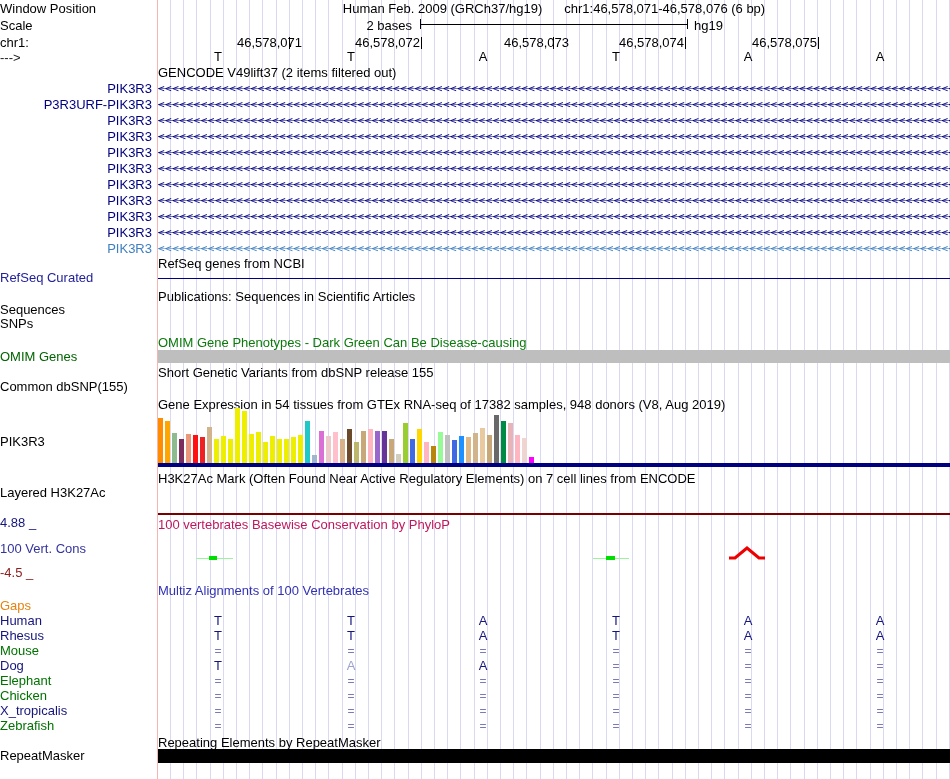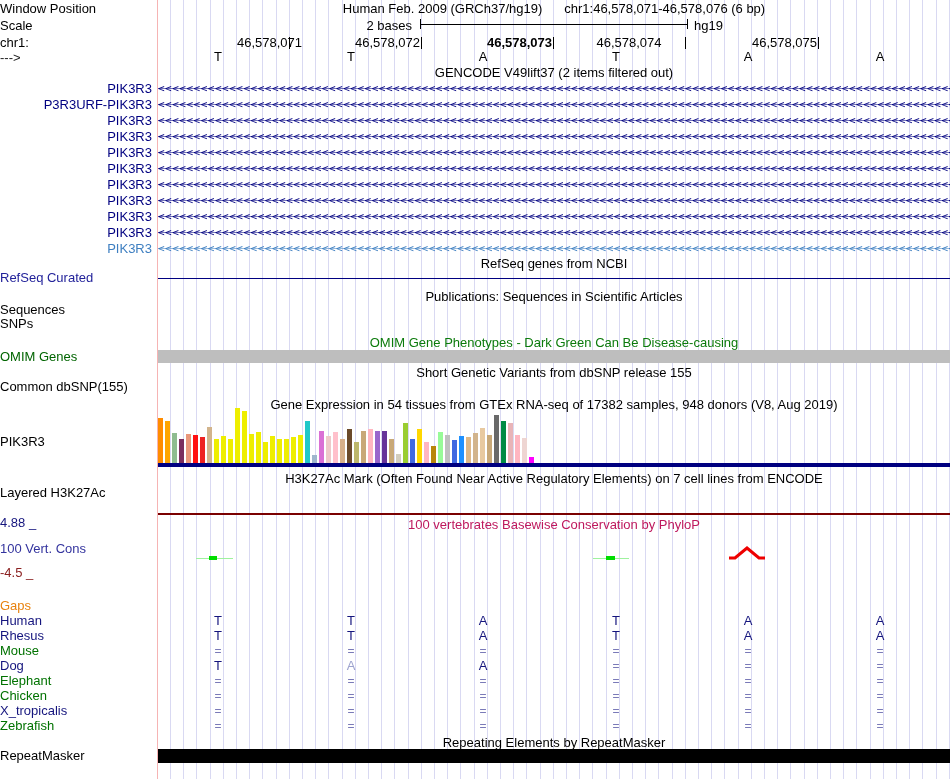--- a/index.html
+++ b/index.html
@@ -1,20 +1,20 @@
 <!DOCTYPE html>
 <html><head>
 <meta charset="utf-8">
 <style>
   html,body{margin:0;padding:0;background:#fff;}
   #browser{position:relative;width:950px;height:779px;background:#fff;overflow:hidden;
            font-family:"Liberation Sans",sans-serif;font-size:13px;color:#000;}
   .abs{position:absolute;white-space:nowrap;}
   .lab{position:absolute;left:0;width:152px;text-align:left;white-space:nowrap;line-height:14px;}
-  .title{position:absolute;left:158px;width:792px;text-align:center;white-space:nowrap;line-height:14px;}
+  .title{position:absolute;left:158px;width:792px;text-align:left;white-space:nowrap;line-height:14px;}
   #grid{position:absolute;left:170px;top:0;width:780px;height:779px;
         background:repeating-linear-gradient(to right,#d9d9f2 0,#d9d9f2 1px,transparent 1px,transparent 13.2px);}
   #pinkline{position:absolute;left:157px;top:0;width:1px;height:779px;background:#f6b4b4;}
   #hdr-center{position:absolute;left:158px;top:1px;width:792px;display:flex;justify-content:center;gap:22px;white-space:nowrap;line-height:15px;}
   #scalebar{position:absolute;left:420px;top:19px;width:266px;height:10px;
             border-left:1px solid #000;border-right:1px solid #000;
             background:linear-gradient(#000,#000) center/100% 1px no-repeat;}
   .coord-num{position:absolute;width:110px;text-align:right;line-height:14px;}
   .coord-tick{position:absolute;top:37px;width:1px;height:12px;background:#000;}
   .base{position:absolute;transform:translateX(-50%);line-height:14px;}
@@ -43,23 +43,23 @@
   <div class="lab" style="top:19px">Scale</div>
   <div class="abs" style="left:300px;top:18px;width:112px;text-align:right">2 bases</div>
   <div id="scalebar"></div>
   <div class="abs" style="left:694px;top:18px">hg19</div>
   <div class="lab" style="top:36px">chr1:</div>
   <div id="coord-row">
       <div class="coord-num" style="left: 192px; top: 36px;">46,578,071</div>
       <div class="coord-tick" style="left: 289px;"></div>
       <div class="coord-num" style="left: 310px; top: 36px;">46,578,072</div>
       <div class="coord-tick" style="left: 421px;"></div>
-      <div class="coord-num" style="left: 442px; top: 36px; font-weight: bold;">46,578,073</div>
+      <div class="coord-num" style="left: 459px; top: 36px;">46,578,073</div>
       <div class="coord-tick" style="left: 553px;"></div>
-      <div class="coord-num" style="left: 574px; top: 36px; text-align: center;">46,578,074</div>
+      <div class="coord-num" style="left: 574px; top: 36px;">46,578,074</div>
       <div class="coord-tick" style="left: 685px;"></div>
       <div class="coord-num" style="left: 707px; top: 36px;">46,578,075</div>
       <div class="coord-tick" style="left: 818px;"></div>
     </div>
   <div class="lab" style="top:51px;color:#222">---&gt;</div>
   <div id="seq-row">
       <div class="base" style="left: 218px; top: 50px;">T</div>
       <div class="base" style="left: 351px; top: 50px;">T</div>
       <div class="base" style="left: 483px; top: 50px;">A</div>
       <div class="base" style="left: 616px; top: 50px;">T</div>
@@ -179,20 +179,21 @@
   <div id="phylop-marks">
       <div class="seg" style="left: 196px; top: 558px; width: 37px; background: rgb(158, 242, 158);"></div>
       <div class="blip" style="left: 209px; top: 556px; width: 8px; background: rgb(0, 221, 0);"></div>
       <div class="seg" style="left: 593px; top: 558px; width: 36px; background: rgb(158, 242, 158);"></div>
       <div class="blip" style="left: 606px; top: 556px; width: 9px; background: rgb(0, 221, 0);"></div>
       <div class="abs" style="left: 727px; top: 546px; width: 40px; height: 14px;"><svg width="40" height="14" viewBox="0 0 40 14">
           <path d="M2,12 L8,12 L20,2 L32,12 L38,12" fill="none" stroke="#ee0000" stroke-width="3"></path>
         </svg></div>
     </div>
 
+  <div class="title" style="top: 584px; color: rgb(50, 50, 180);" id="multiz-title">Multiz Alignments of 100 Vertebrates</div>
   <div class="lab" style="top: 599px; color: rgb(232, 130, 14);" id="gaps-label">Gaps</div>
   <div id="multiz-rows">
       <div class="lab" style="top: 614px; color: rgb(21, 21, 126);">Human</div>
       <div class="aln" style="left: 218px; top: 614px; color: rgb(21, 21, 126); font-size: 13px;">T</div>
       <div class="aln" style="left: 351px; top: 614px; color: rgb(21, 21, 126); font-size: 13px;">T</div>
       <div class="aln" style="left: 483px; top: 614px; color: rgb(21, 21, 126); font-size: 13px;">A</div>
       <div class="aln" style="left: 616px; top: 614px; color: rgb(21, 21, 126); font-size: 13px;">T</div>
       <div class="aln" style="left: 748px; top: 614px; color: rgb(21, 21, 126); font-size: 13px;">A</div>
       <div class="aln" style="left: 880px; top: 614px; color: rgb(21, 21, 126); font-size: 13px;">A</div>
       <div class="lab" style="top: 629px; color: rgb(21, 21, 126);">Rhesus</div>

